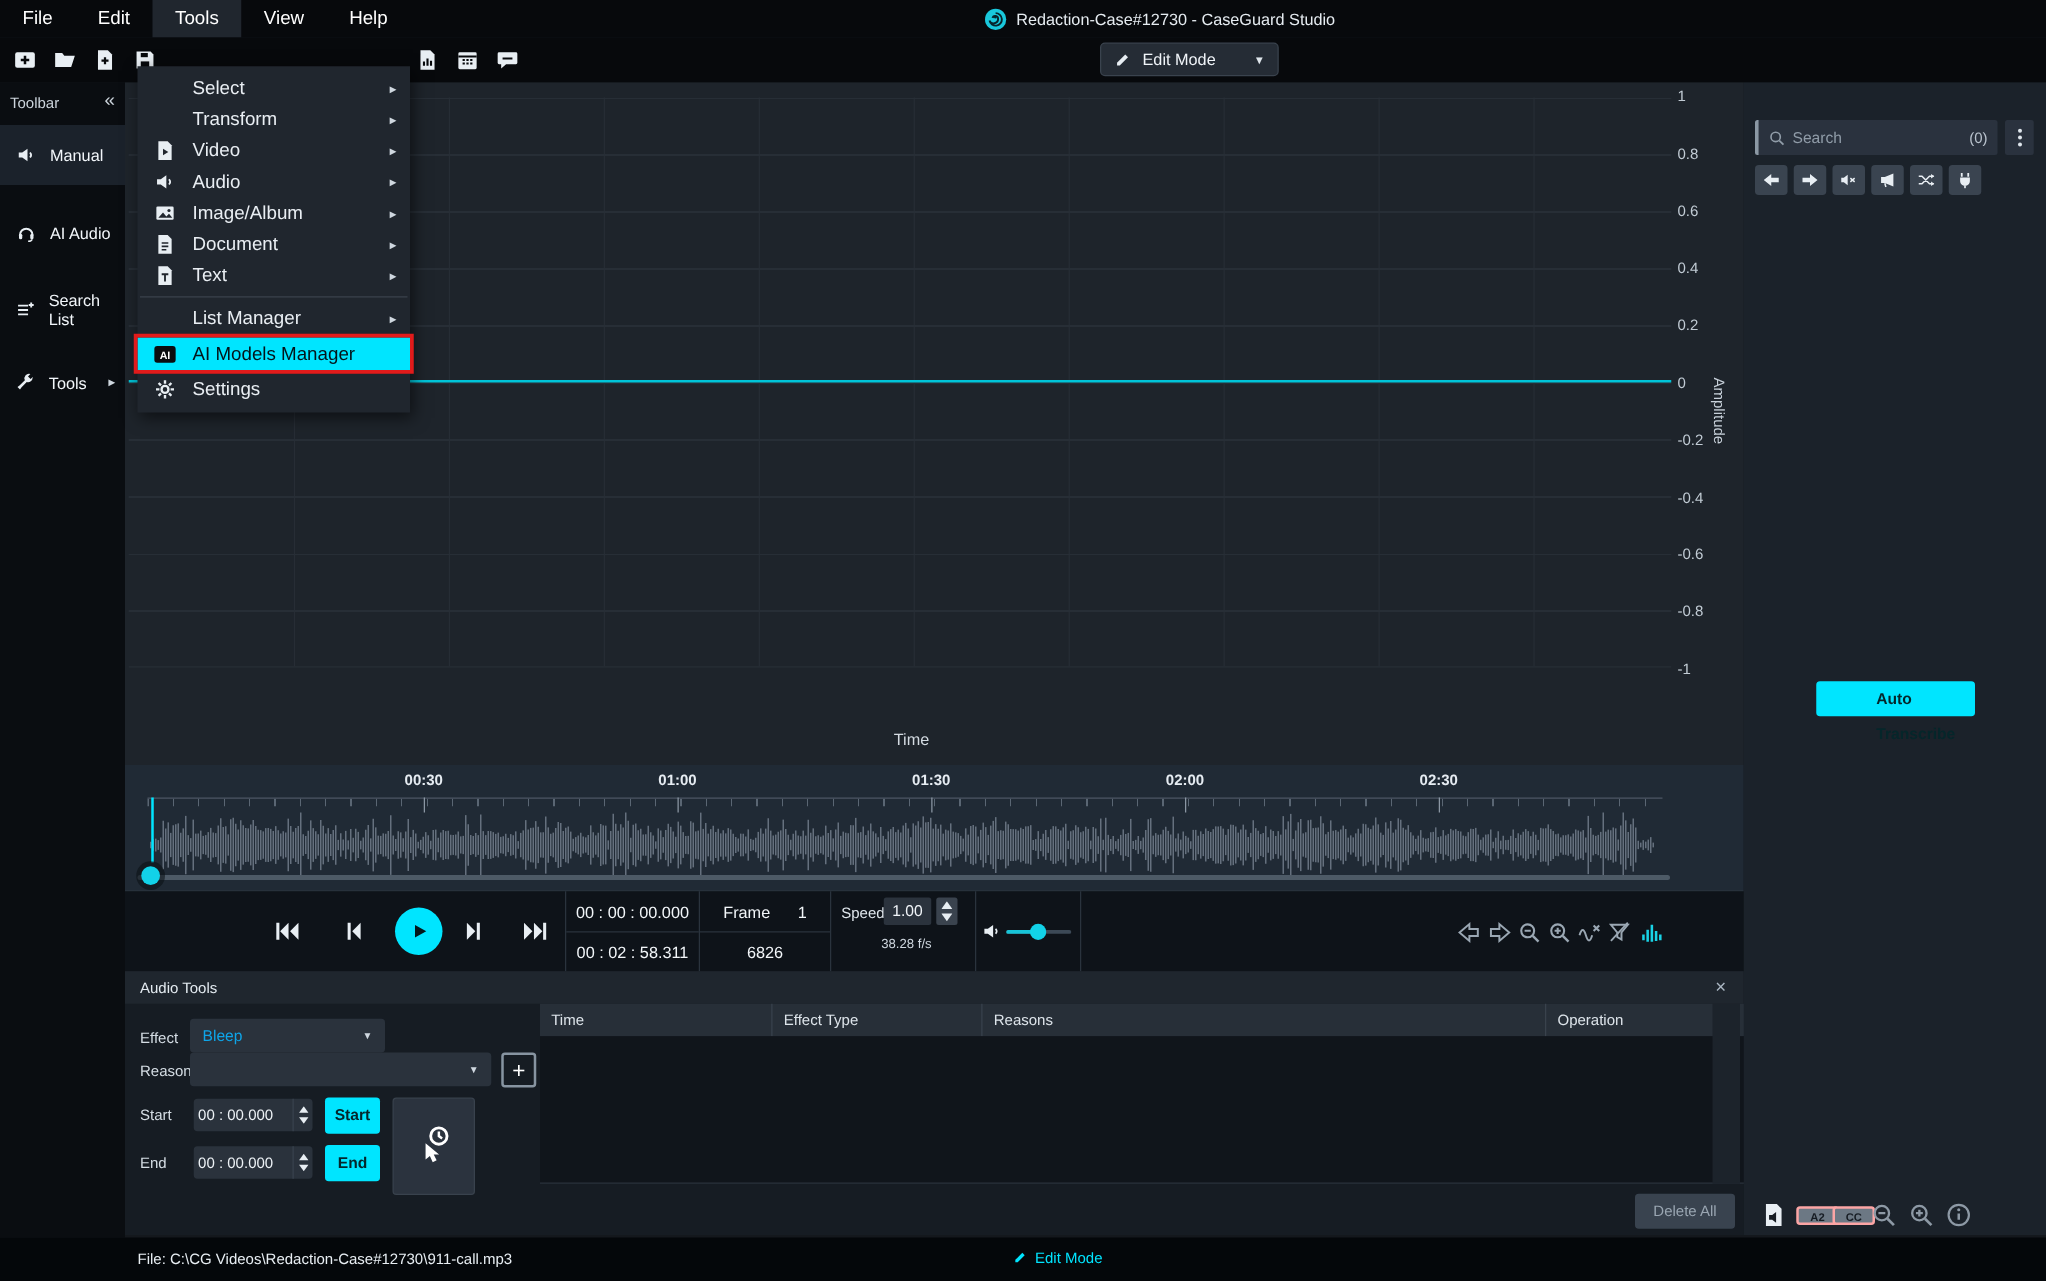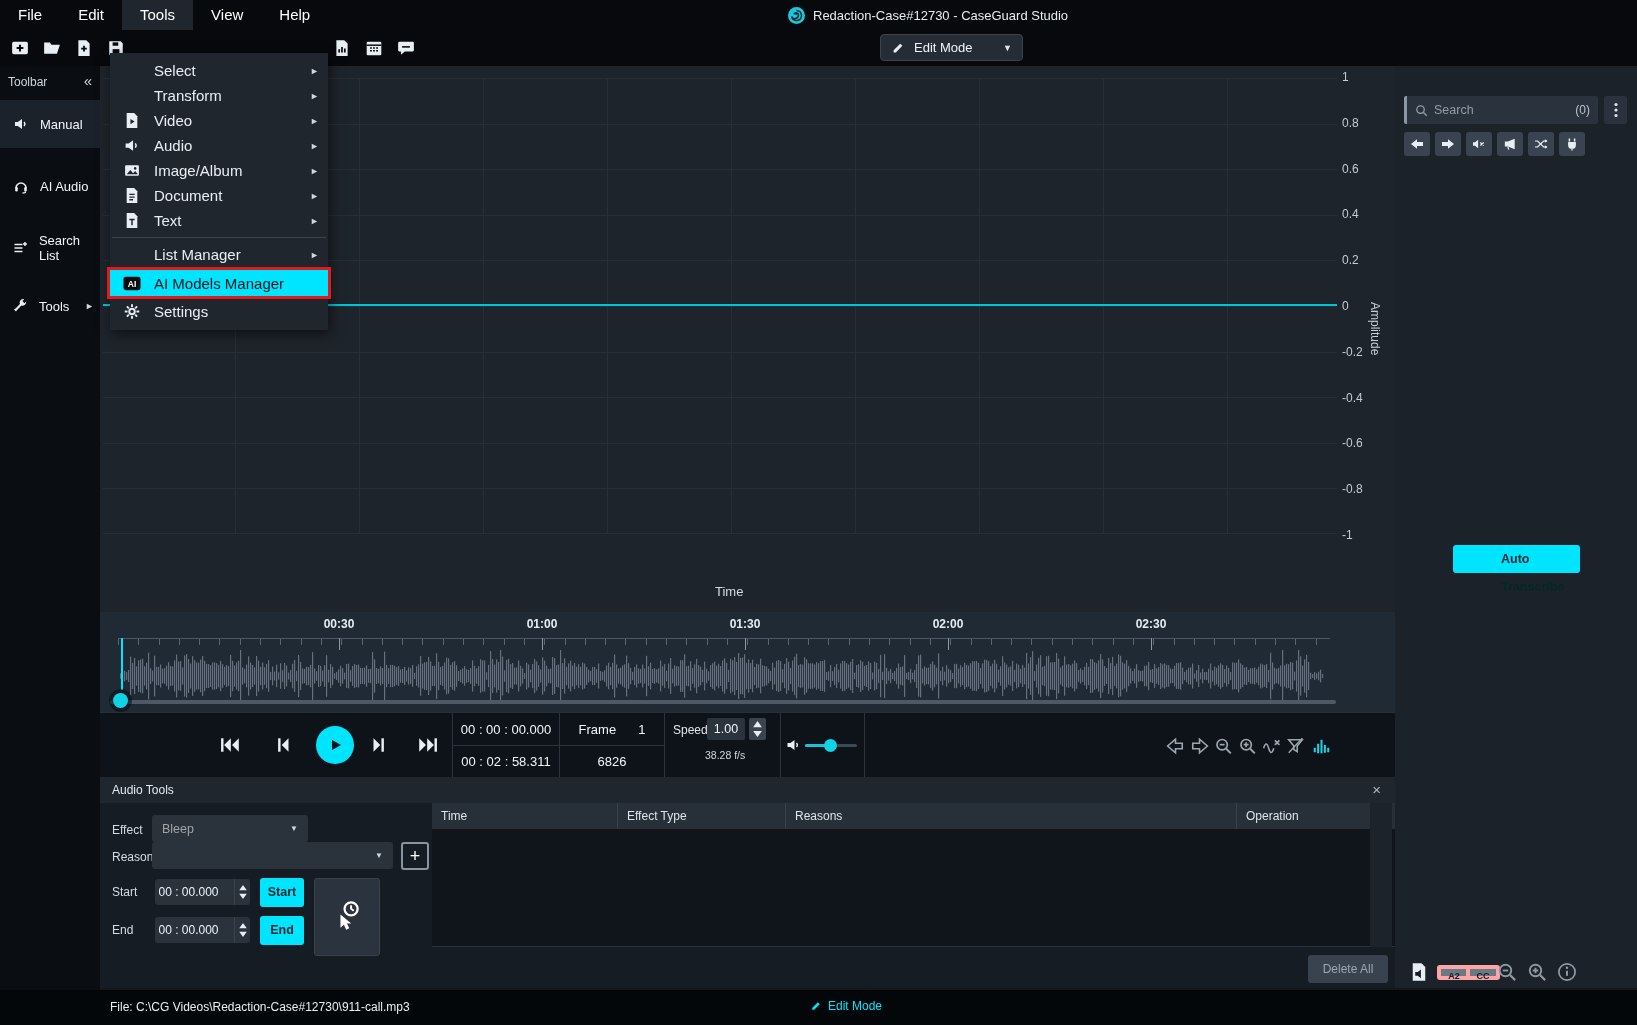--- a/index.html
+++ b/index.html
@@ -73,21 +73,21 @@
   #vol-thumb { position:absolute; left:43px; top:26px; width:13px; height:13px; border-radius:50%; background:#12d2e8; }
   .tp-right-icon { position:absolute; top:24px; width:19px; height:18px; }
 
   
   #audio-tools { left:100px; top:777px; width:1295px; height:211px; background:#161c23; }
   #at-header { position:absolute; left:0; top:0; width:1295px; height:26px; background:#1f262e; }
   #at-header .t { position:absolute; left:12px; top:6px; font-size:12px; color:#e3eaf0; }
   #at-header .x { position:absolute; right:14px; top:4px; font-size:15px; color:#aab6c2; }
   .at-label { position:absolute; left:12px; font-size:12px; color:#d5dde4; }
   .at-select { position:absolute; left:52px; height:27px; background:#2a323c; border-radius:3px; display:flex; align-items:center; padding:0 10px; }
-  .at-select .v { font-size:12.5px; color:#a3a3a3; flex:1; }
+  .at-select .v { font-size:12.5px; color:#0ea5e9; flex:1; }
   .at-select .chev { font-size:8px; color:#cfd7df; }
   #reasons-add { position:absolute; left:301px; top:65px; width:28px; height:28px; border:2px solid #8794a1; border-radius:3px; color:#fff; font-size:18px; text-align:center; line-height:24px; }
   .time-spin { position:absolute; left:55px; width:95px; height:26px; background:#2a323c; border-radius:3px; display:flex; align-items:center;gap:12px; }
   .time-spin .v { flex:1; font-size:12px; color:#eef3f7; text-align:center; }
   .time-spin .sp { width:16px; height:100%; border-left:1px solid #39424d; display:flex; flex-direction:column; align-items:center; justify-content:center; gap:2px; }
   .cyan-btn { position:absolute; left:160px; width:44px; height:29px; background:#00e5ff; border-radius:3px; font-size:12.5px; font-weight:bold; color:#04262b; text-align:center; line-height:29px; }
   #pick-time-btn { position:absolute; left:214px; top:101px; width:66px; height:78px; background:#2b333e; border:1px solid #39424d; border-radius:3px; display:flex; align-items:center; justify-content:center; }
   #at-table-header { position:absolute; left:332px; top:26px; width:1060px; height:26px; background:#272f38; display:flex; }
   .th-cell { height:26px; line-height:26px; padding-left:9px; font-size:12px; color:#dde4ea; border-right:1px solid #39424c; }
   #at-table-body { position:absolute; left:332px; top:52px; width:1060px; height:118px; background:#10151b; border-bottom:1px solid #2a333d; }
@@ -100,21 +100,21 @@
   #tr-header .t { position:absolute; left:9px; top:6px; font-size:13px; font-weight:bold; color:#eaf0f5; }
   #tr-header .x { position:absolute; right:10px; top:5px; font-size:15px; color:#d6dee5; }
   #tr-search { position:absolute; left:9px; top:30px; width:194px; height:28px; background:#2a323e; border-left:3px solid #8b98a4; border-radius:2px; display:flex; align-items:center; padding:0 8px; gap:6px; }
   #tr-search input { flex:1; background:transparent; border:none; outline:none; font-size:12.5px; color:#cfd7df; font-family:"Liberation Sans",sans-serif; min-width:0; }
   #tr-search input::placeholder { color:#909ca8; }
   #tr-search .cnt { font-size:12px; color:#b9c3cd; }
   #tr-kebab { position:absolute; left:209px; top:30px; width:23px; height:28px; background:#2a323e; border-radius:2px; display:flex; align-items:center; justify-content:center; }
   .tr-nav-btn { position:absolute; top:66px; width:26px; height:24px; background:#3a4450; border-radius:3px; display:flex; align-items:center; justify-content:center; }
   #auto-transcribe { position:absolute; left:58px; top:479px; width:127px; height:28px; background:#00e5ff; border-radius:3px; font-size:12.5px; font-weight:bold; color:#05262a; text-align:left; line-height:28px;padding-left:48px; }
   .tr-bottom-icon { position:absolute; top:896px; width:22px; height:20px; }
-  .badge { position:absolute; top:899px; width:34px; height:15px; border:4px solid #fca5a5; border-radius:3px; background:#6c7884; color:#161c23; font-size:9px; font-weight:bold; text-align:center; line-height:14px; }
+  .badge { position:absolute; top:899px; width:34px; height:15px; border:2px solid #fca5a5; border-radius:3px; background:#6c7884; color:#161c23; font-size:9px; font-weight:bold; text-align:center; line-height:14px; }
 
   
   #status-bar { left:0; top:990px; width:1637px; height:35px; background:#04070a; }
   #status-file { position:absolute; left:110px; top:10px; font-size:12px; color:#e8eef3; }
   #status-mode { position:absolute; left:810px; top:9px; display:flex; align-items:center; gap:6px; font-size:12px; color:#00e5ff; }
 
   
   #tools-menu { left:110px; top:33px; width:218px; background:#20262e; box-shadow:2px 4px 12px rgba(0,0,0,.55); padding:5px 0 6px 0; z-index:50;margin-top:20px; }
   .tm-item { position:relative; height:25px; display:flex; align-items:center; }
   .tm-item .ic { position:absolute; left:13px; top:4px; width:18px; height:17px; }

